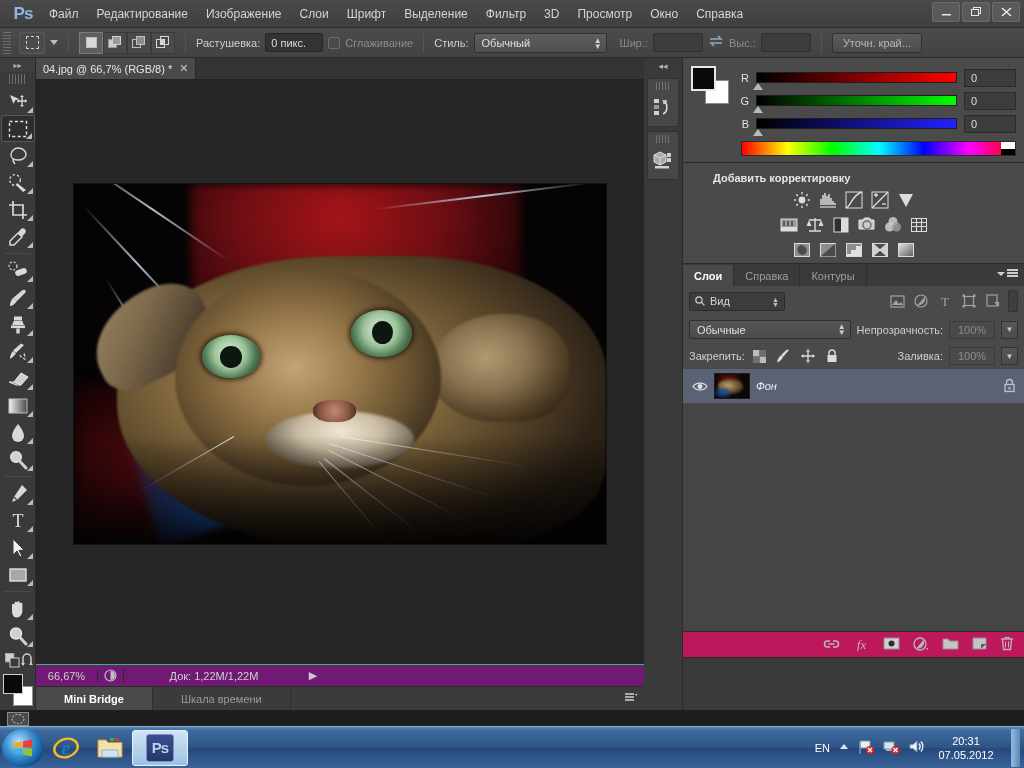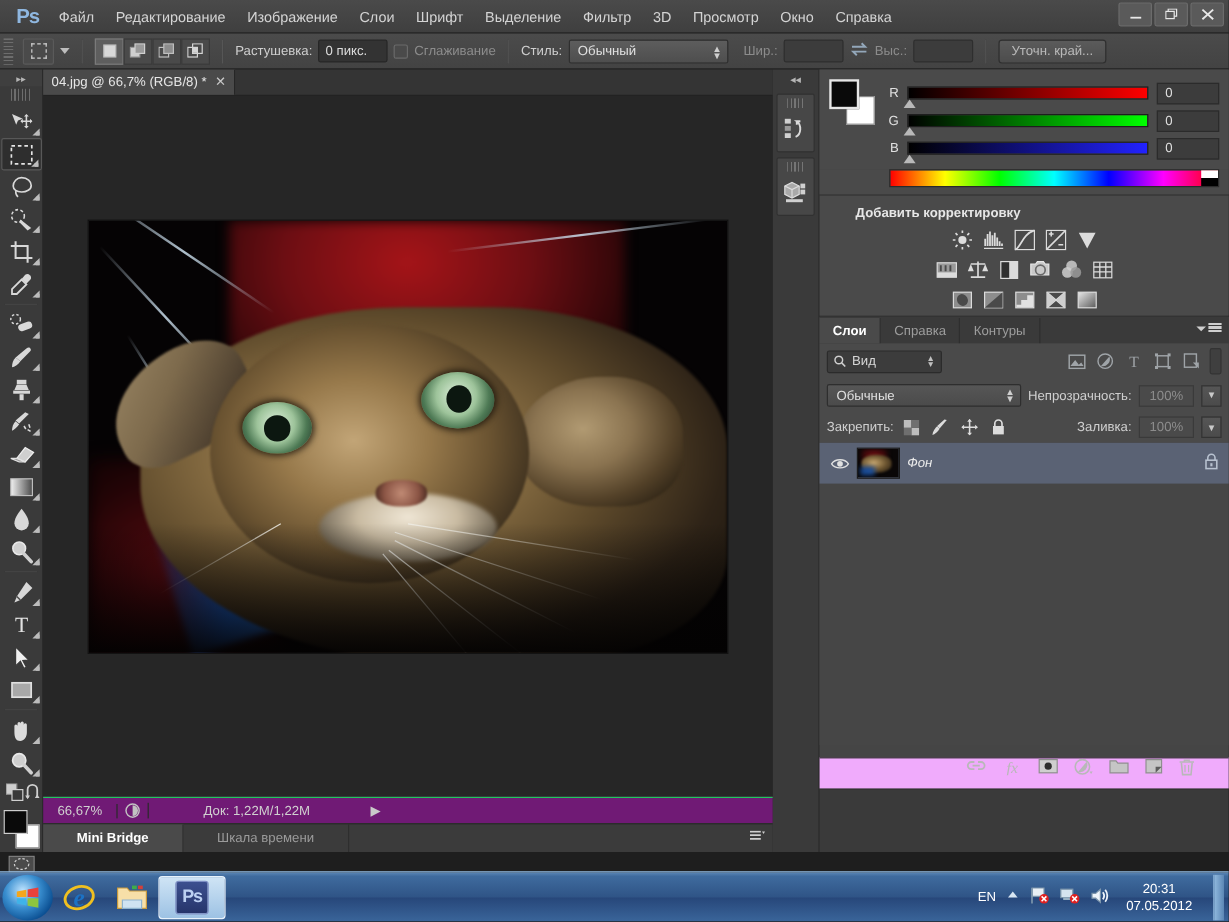--- a/index.html
+++ b/index.html
@@ -209,22 +209,22 @@
      font-size:11px; display:flex;align-items:center;justify-content:center; }
   .opdrop { width:17px;height:18px;background:linear-gradient(#565656,#4b4b4b);border:1px solid #333;
      display:flex;align-items:center;justify-content:center;color:#c9c9c9;font-size:8px; }
   .layerlist { background:#464646; height:252px; }
   .layeritem { display:flex; align-items:center; height:34px; background:#5a6274; gap:6px; padding:0 8px; }
   .eye { width:17px; display:flex; align-items:center; justify-content:center; }
   .lthumb { width:36px; height:26px; border:1px solid #1c1c1c; overflow:hidden; position:relative; }
   .lname { flex:1; color:#ececec; font-size:11px; font-style:italic; }
   .lbtns {
     position:absolute; left:0; bottom:0; width:341px; height:26px;
-    background:#f0abfc; border-top:1px solid #2b2b2b;
-    display:flex; justify-content:flex-end; gap:13px; padding-right:28px;
+    background:#be185d; border-top:1px solid #2b2b2b;
+    display:flex; align-items:center; justify-content:flex-end; gap:13px; padding-right:10px;
   }
 
   
   .taskbar {
     position:absolute; left:0; bottom:0; width:1024px; height:42px;
     background: linear-gradient(#5b86b5 0%, #3f6b9e 8%, #2f5486 50%, #27477a 52%, #3a659a 100%);
     border-top:1px solid #8ab2d8; display:flex; align-items:center;
   }
   .startorb {
     width:42px;height:38px; margin-left:2px; border-radius:50%;

